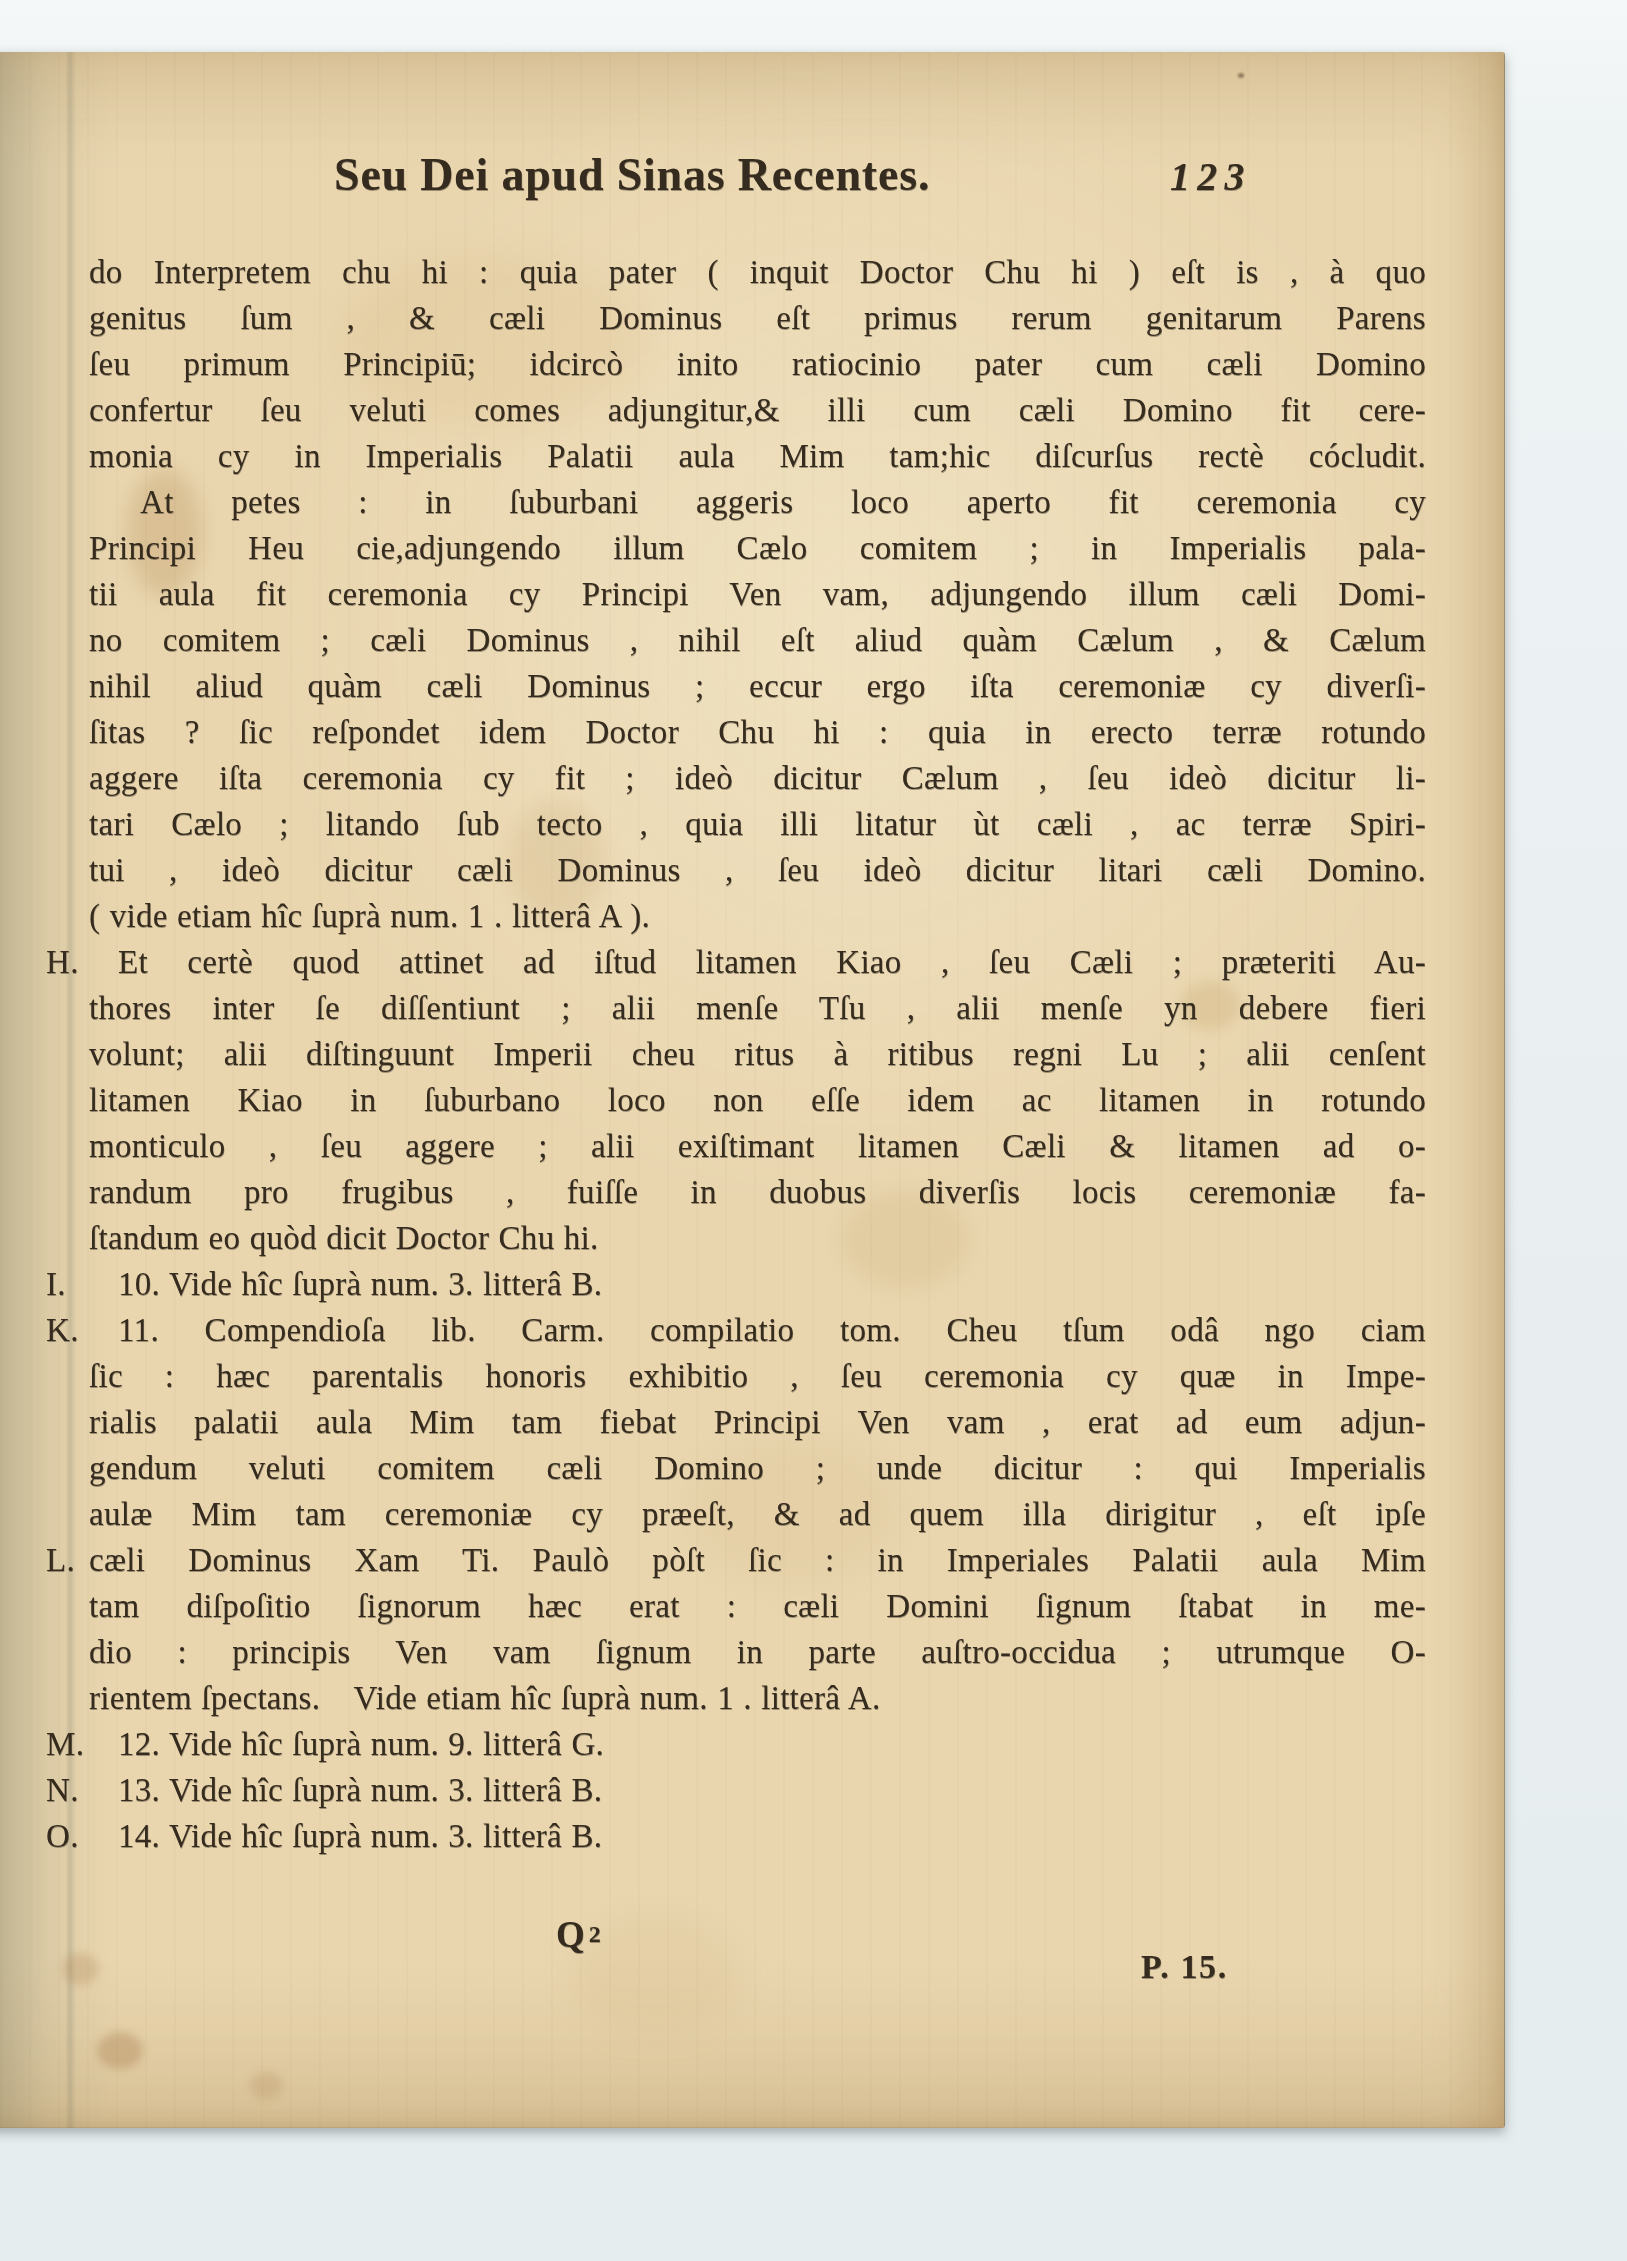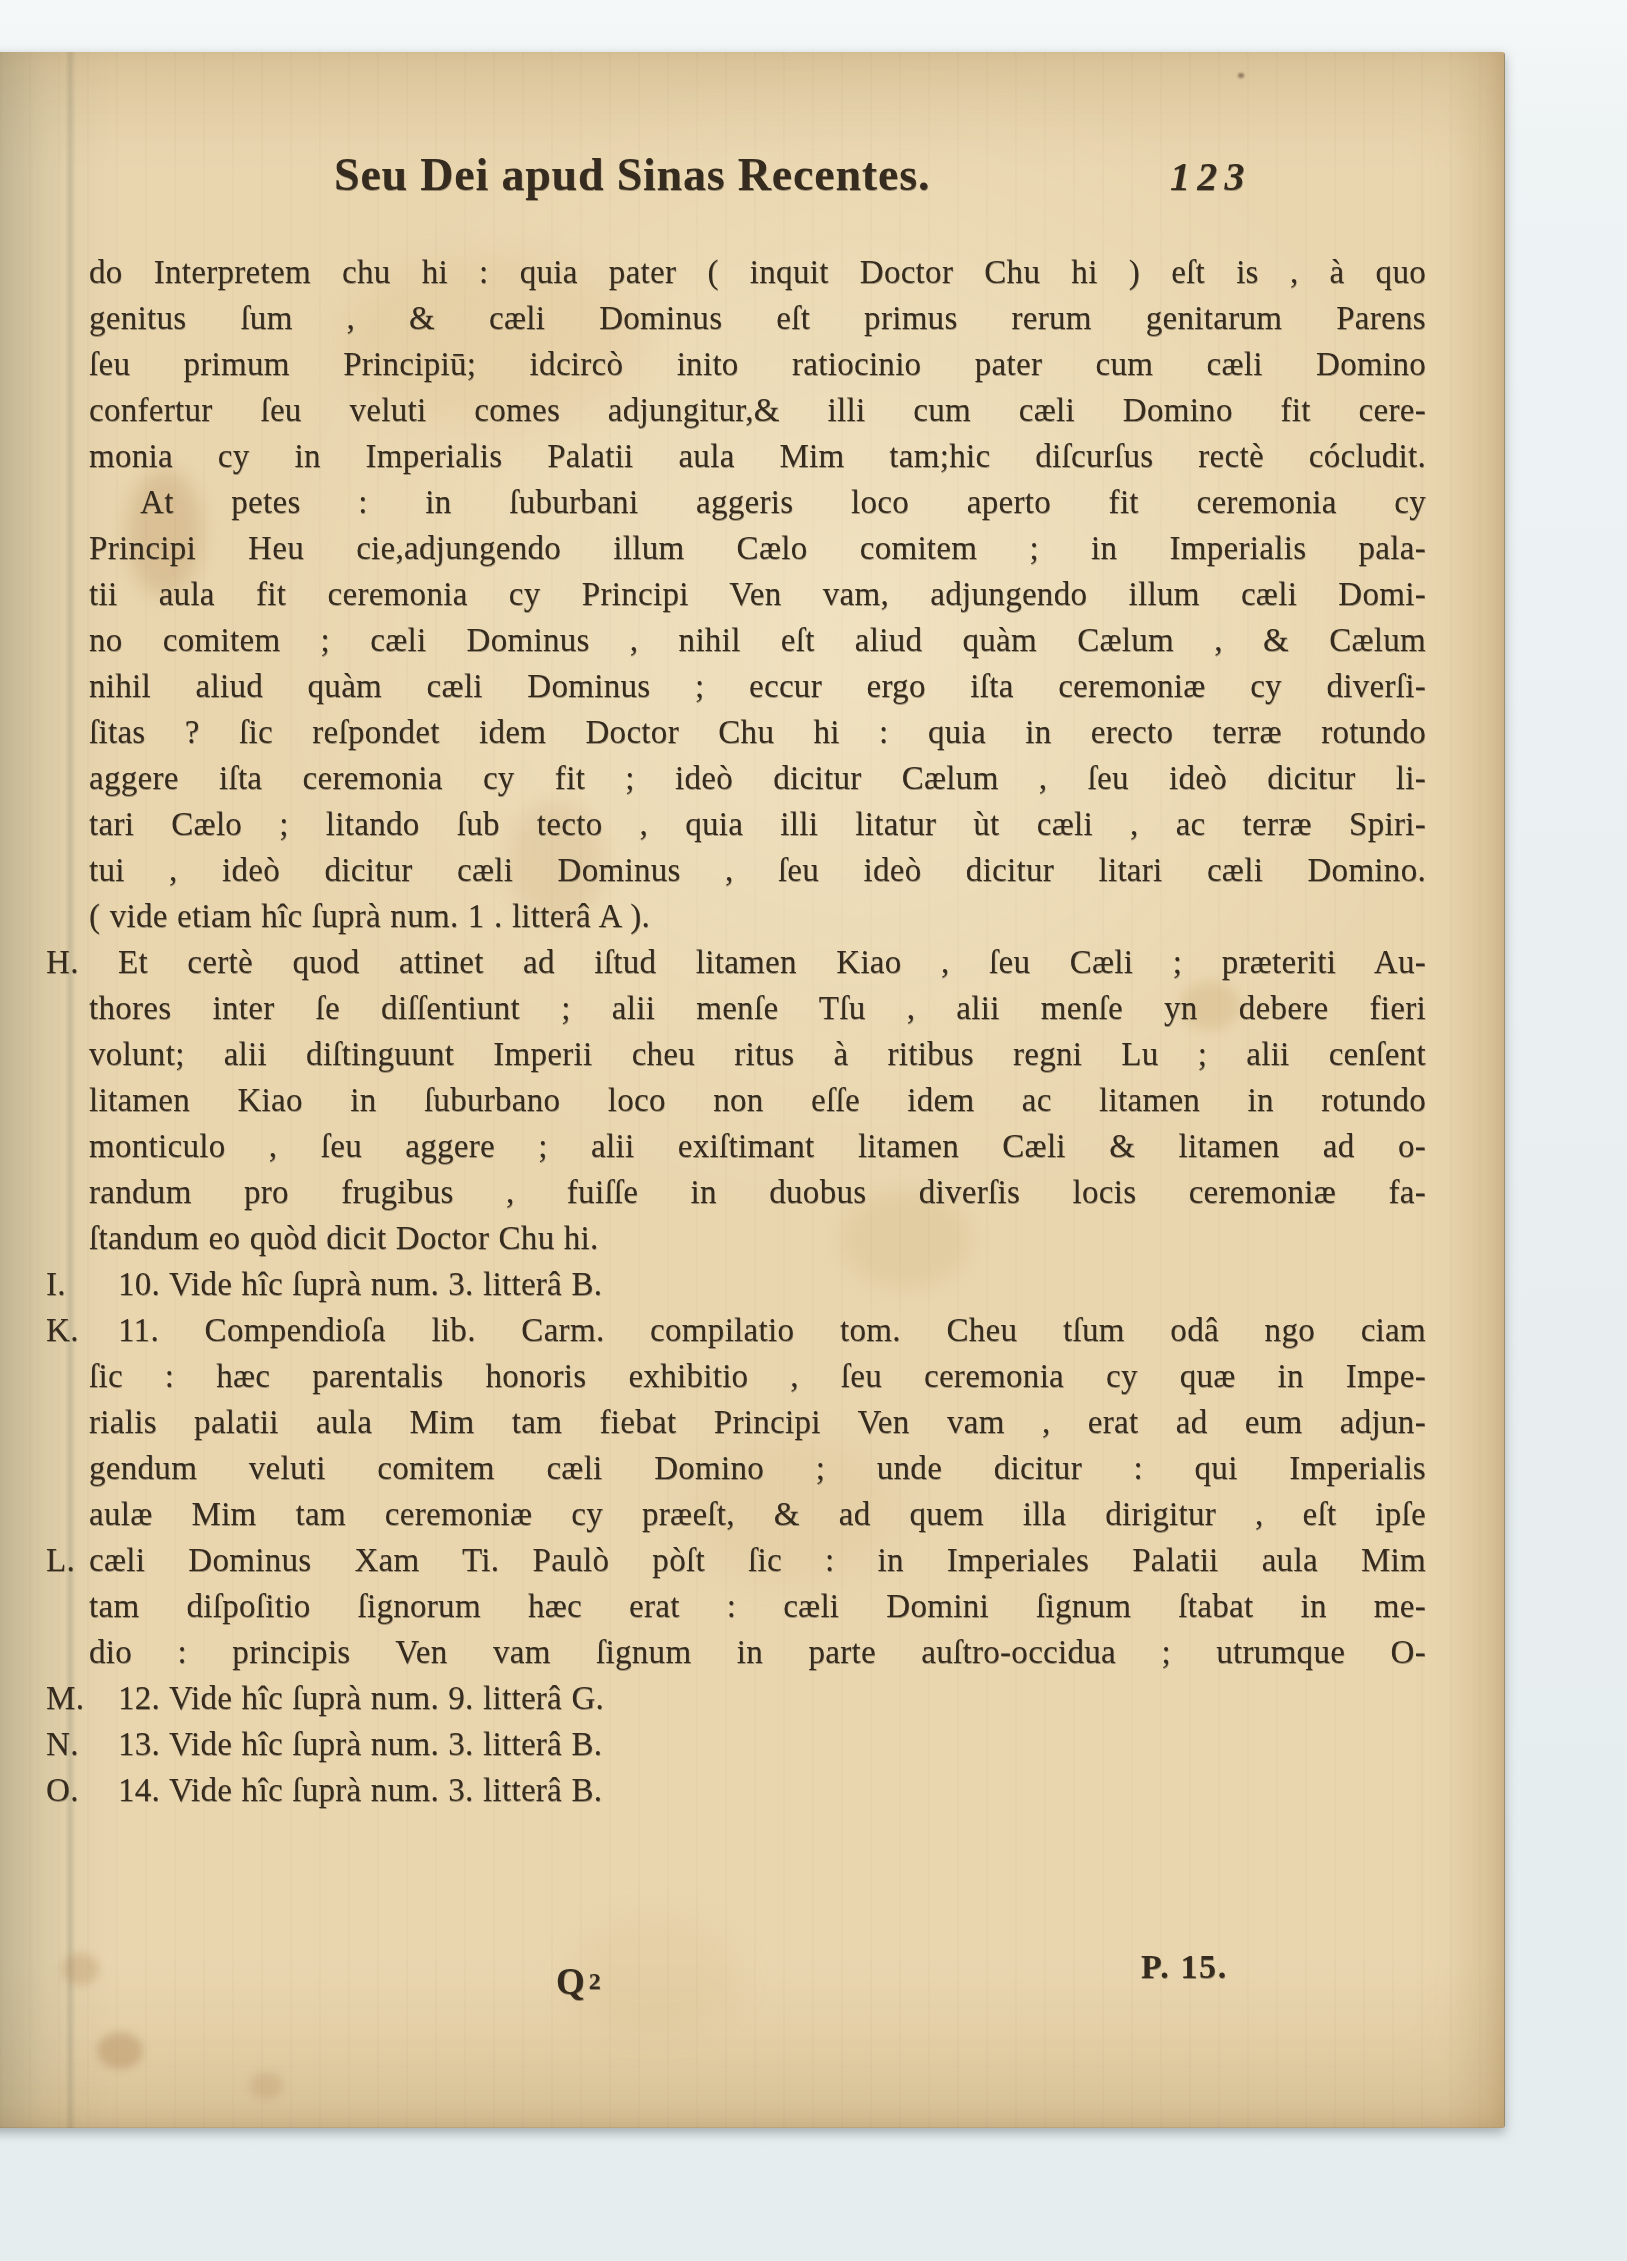--- a/index.html
+++ b/index.html
@@ -42,21 +42,21 @@
   .content{position:absolute;inset:0;color:#352b1e;text-shadow:0.5px 0.6px 0.6px rgba(53,43,30,.42);}
   .running-title{position:absolute;left:334px;top:148px;font-weight:600;font-size:46px;letter-spacing:0.8px;}
   .pagenum{position:absolute;left:1170px;top:153px;font-style:italic;font-weight:600;font-size:40px;letter-spacing:7.2px;}
   .textblock{position:absolute;left:46px;top:249px;width:1380px;font-size:33px;}
   .line{position:relative;height:46px;line-height:46px;padding-left:43px;word-spacing:0.8px;letter-spacing:0.3px;white-space:nowrap;}
   .line.j{text-align:justify;text-align-last:justify;white-space:normal;}
   .line.fi{padding-left:72px;}
   .line.ind{padding-left:94px;}
   .mletter{position:absolute;left:0;top:0;font-style:normal;}
   .it{}
-  .sig{position:absolute;left:556px;top:1913px;font-size:37px;font-weight:600;margin-top:47px;}
+  .sig{position:absolute;left:556px;top:1913px;font-size:37px;font-weight:600;}
   .sig-sub{font-size:24px;position:relative;top:-4.8px;margin-left:4px;}
   .catch{position:absolute;left:1141px;top:1902px;font-size:34px;font-weight:600;letter-spacing:1.6px;margin-top:46px;}
 </style>
 </head>
 <body>
 
 <div class="scan">
   <div class="page"></div>
 
   <div class="stain s1"></div>
@@ -100,20 +100,21 @@
         <div class="line"><span>ſtandum eo quòd dicit Doctor </span><span class="it">Chu hi</span><span>.</span></div>
         <div class="line fi"><span class="mletter">I.</span><span>10. Vide hîc ſuprà num. 3. litterâ B.</span></div>
         <div class="line j fi"><span class="mletter">K.</span><span>11. Compendioſa lib. Carm. compilatio tom. </span><span class="it">Cheu tſum</span><span> odâ </span><span class="it">ngo ciam</span></div>
         <div class="line j"><span>ſic : hæc parentalis honoris exhibitio , ſeu ceremonia </span><span class="it">cy</span><span> quæ in Impe-</span></div>
         <div class="line j"><span>rialis palatii aula </span><span class="it">Mim tam</span><span> fiebat Principi </span><span class="it">Ven vam</span><span> , erat ad eum adjun-</span></div>
         <div class="line j"><span>gendum veluti comitem cæli Domino ; unde dicitur : qui Imperialis</span></div>
         <div class="line j"><span>aulæ </span><span class="it">Mim tam</span><span> ceremoniæ </span><span class="it">cy</span><span> præeſt, &amp; ad quem illa dirigitur , eſt ipſe</span></div>
         <div class="line j"><span class="mletter">L.</span><span>cæli Dominus </span><span class="it">Xam Ti</span><span>. Paulò pòſt ſic : in Imperiales Palatii aula </span><span class="it">Mim</span></div>
         <div class="line j"><span class="it">tam</span><span> diſpoſitio ſignorum hæc erat : cæli Domini ſignum ſtabat in me-</span></div>
         <div class="line j"><span>dio : principis </span><span class="it">Ven vam</span><span> ſignum in parte auſtro-occidua ; utrumque O-</span></div>
+        <div class="line"><span>rientem ſpectans. Vide etiam hîc ſuprà num. 1 . litterâ A.</span></div>
         <div class="line fi"><span class="mletter">M.</span><span>12. Vide hîc ſuprà num. 9. litterâ G.</span></div>
         <div class="line fi"><span class="mletter">N.</span><span>13. Vide hîc ſuprà num. 3. litterâ B.</span></div>
         <div class="line fi"><span class="mletter">O.</span><span>14. Vide hîc ſuprà num. 3. litterâ B.</span></div>
       </div>
 
     <div class="sig"><span>Q</span><span class="sig-sub">2</span></div>
     <div class="catch">P. 15.</div>
   </div>
 </div>
 

